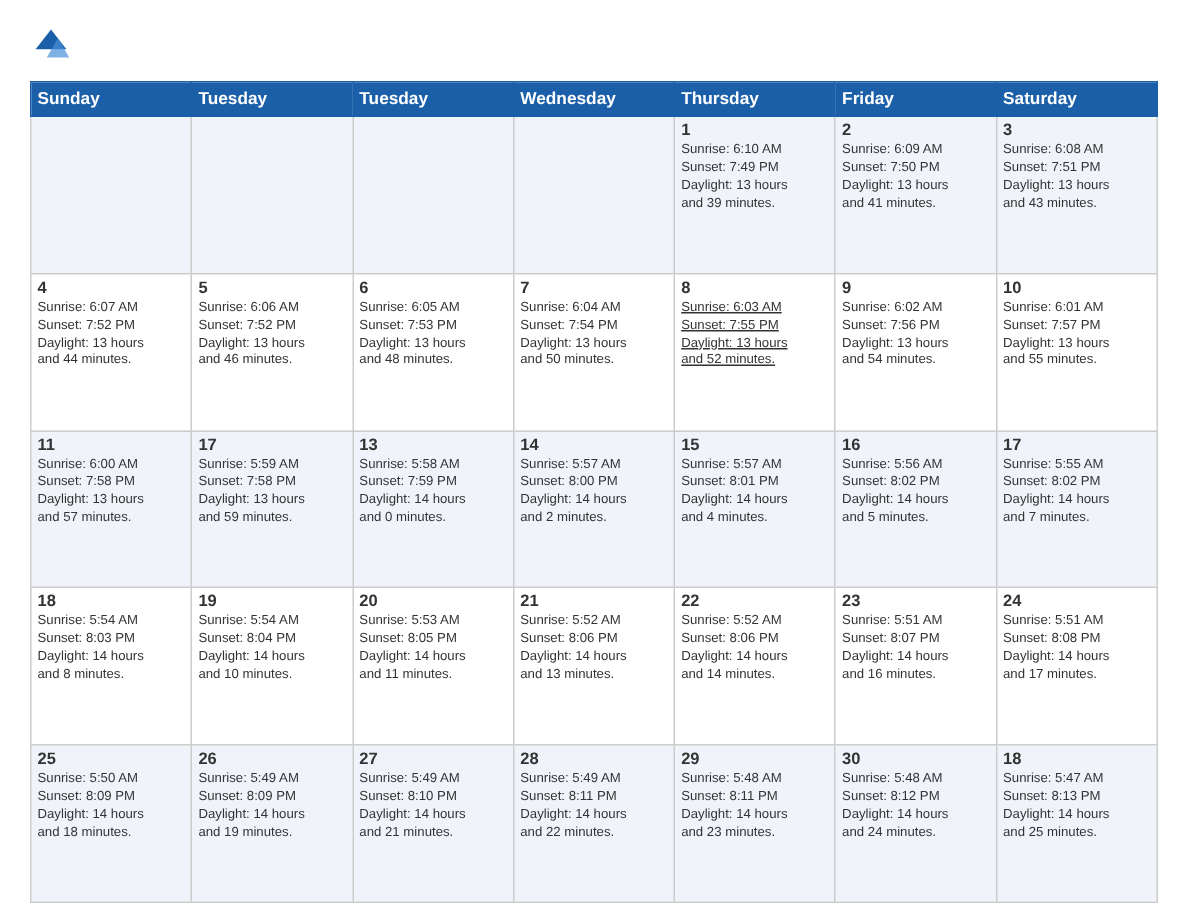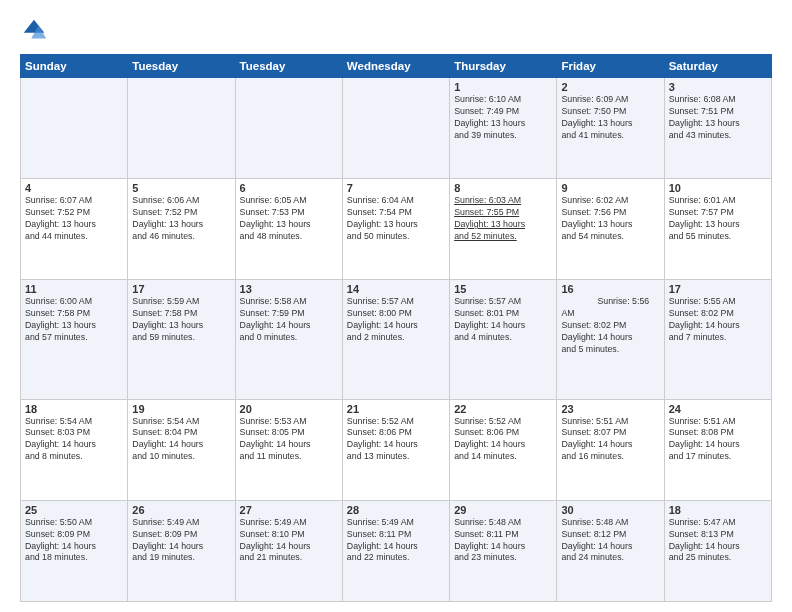--- a/index.html
+++ b/index.html
@@ -187,21 +187,21 @@
 Daylight: 14 hours
 and 0 minutes.</span></td>
           <td><span class="day-num">14</span><span class="cell-text" style="white-space: pre-line;">Sunrise: 5:57 AM
 Sunset: 8:00 PM
 Daylight: 14 hours
 and 2 minutes.</span></td>
           <td><span class="day-num">15</span><span class="cell-text" style="white-space: pre-line;">Sunrise: 5:57 AM
 Sunset: 8:01 PM
 Daylight: 14 hours
 and 4 minutes.</span></td>
-          <td><span class="day-num">16</span><span class="cell-text" style="white-space: pre-line; margin-left: 36px;">Sunrise: 5:56 AM
+          <td><span class="day-num">16</span><span class="cell-text" style="white-space: pre-line;">Sunrise: 5:56 AM
 Sunset: 8:02 PM
 Daylight: 14 hours
 and 5 minutes.</span></td>
           <td><span class="day-num">17</span><span class="cell-text" style="white-space: pre-line;">Sunrise: 5:55 AM
 Sunset: 8:02 PM
 Daylight: 14 hours
 and 7 minutes.</span></td>
         </tr>
         <tr>
           <td><span class="day-num">18</span><span class="cell-text" style="white-space: pre-line;">Sunrise: 5:54 AM

